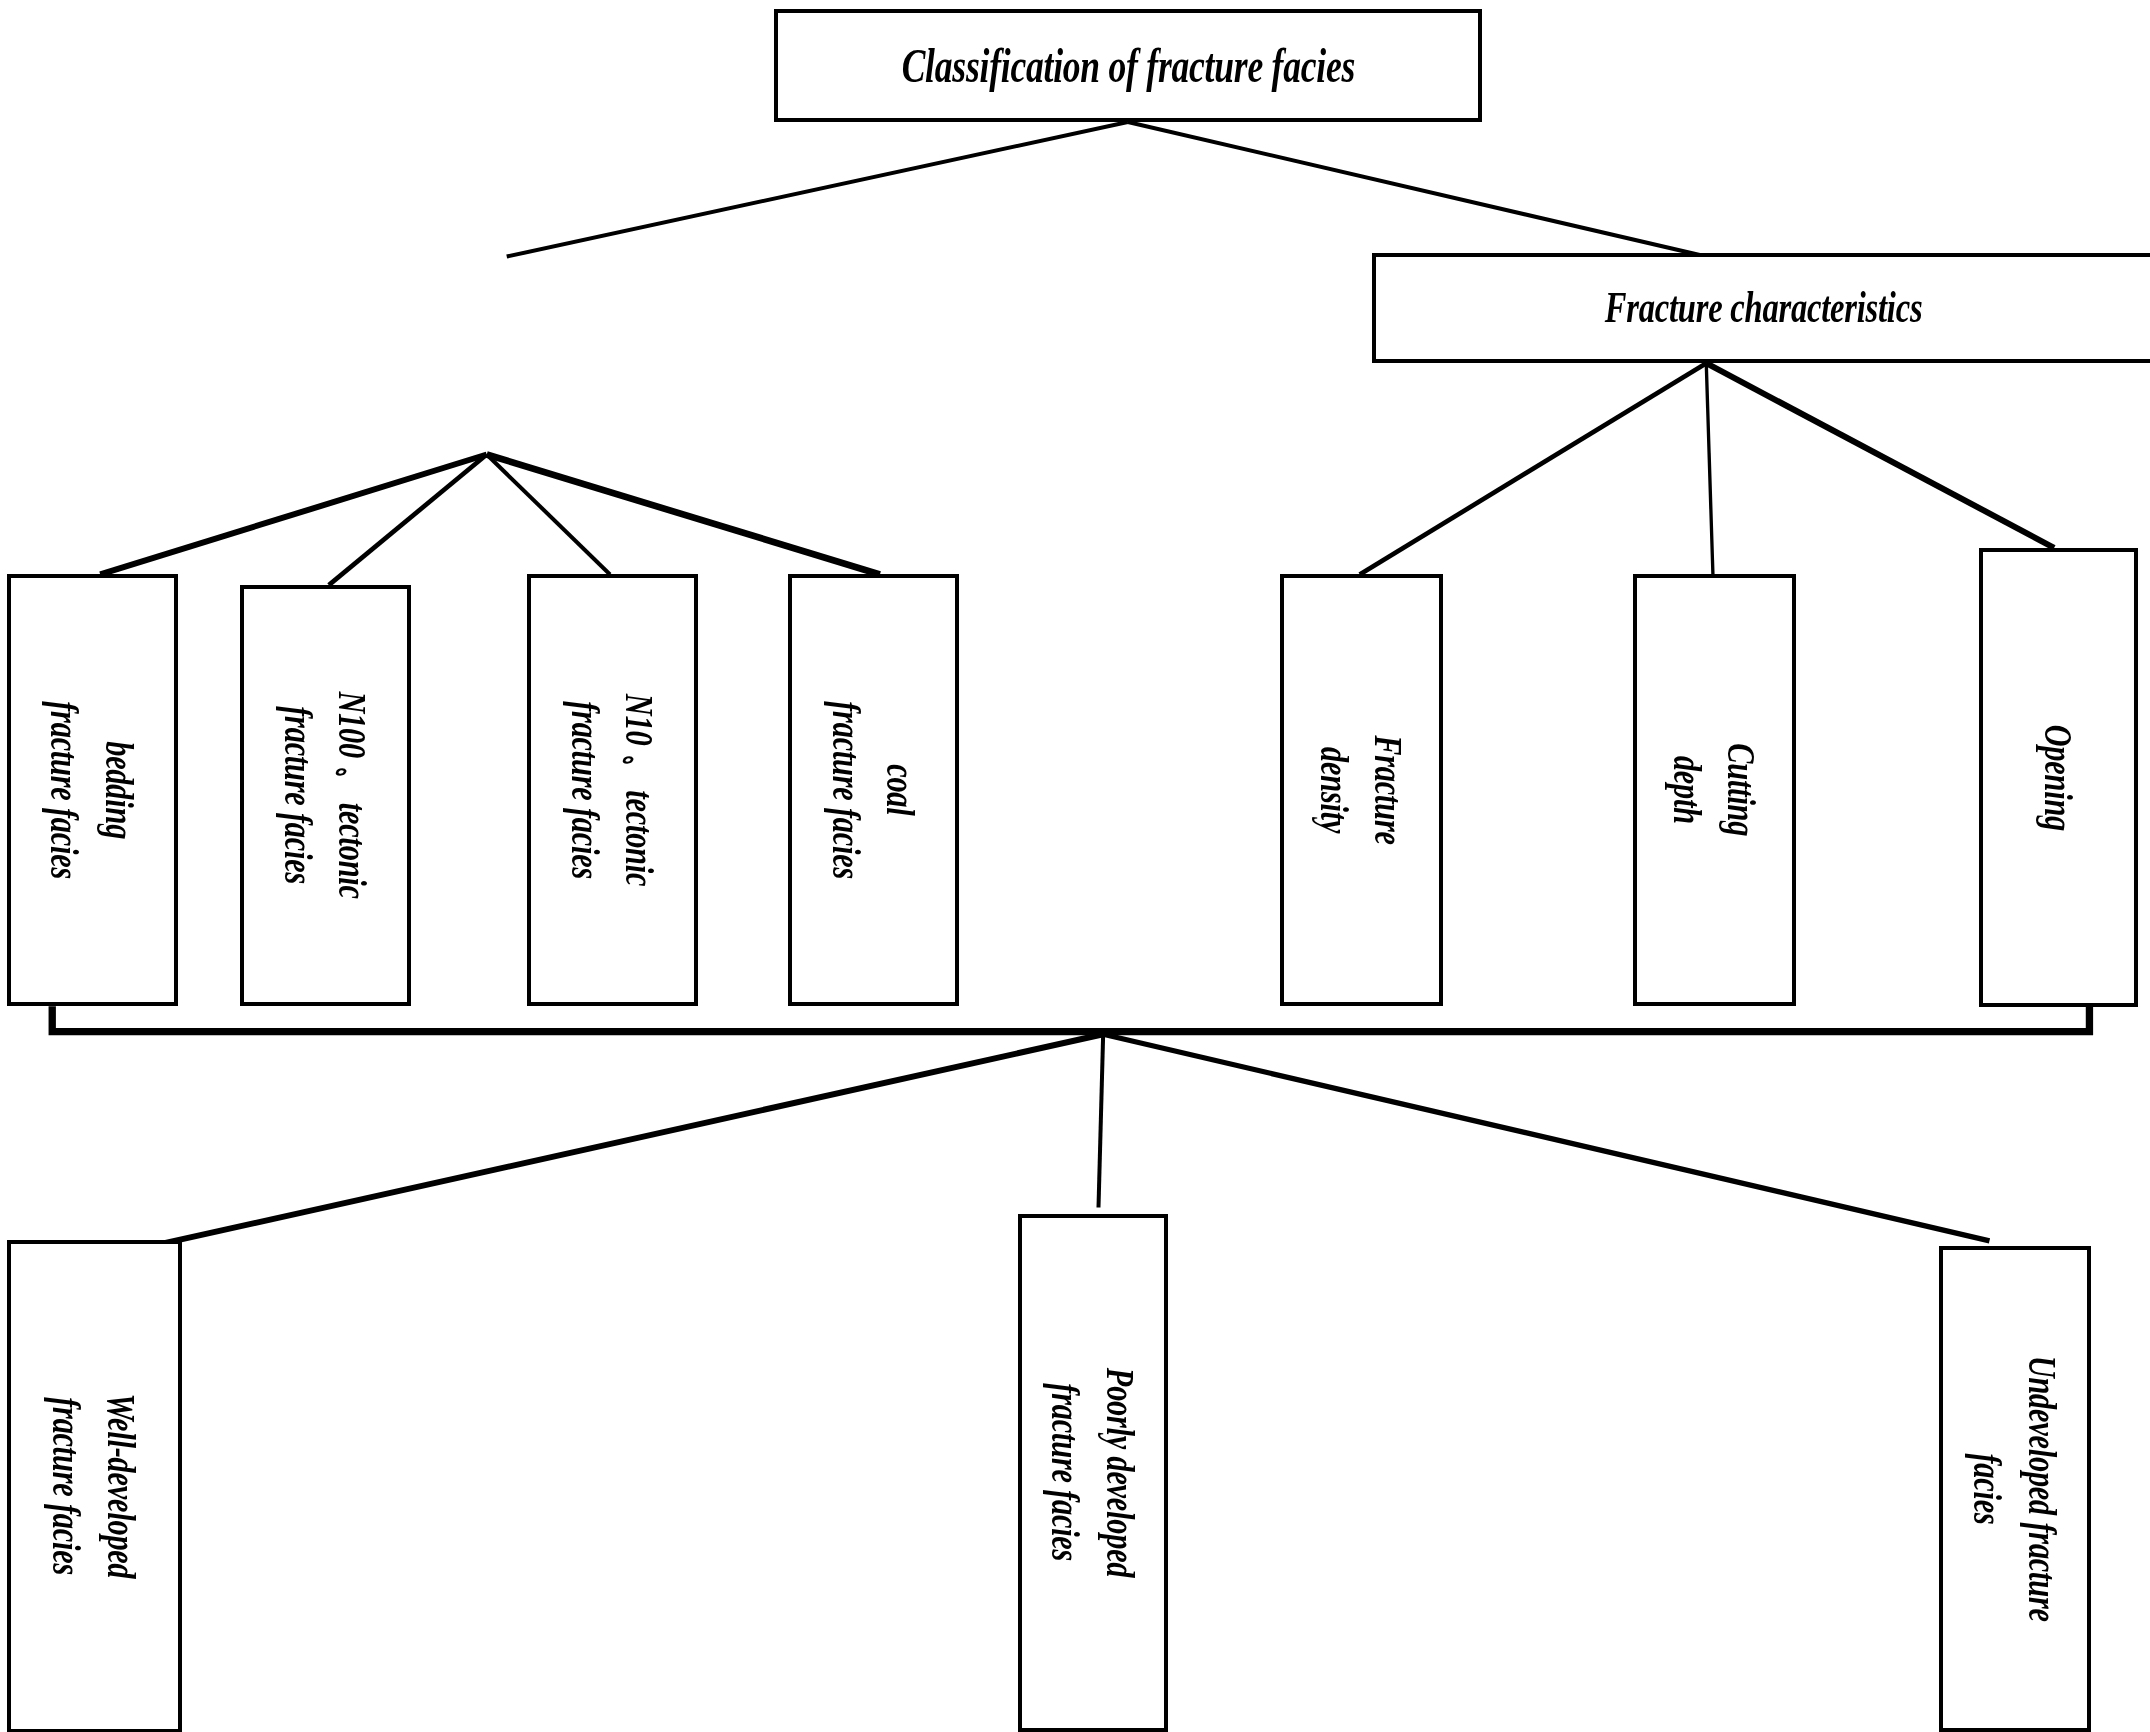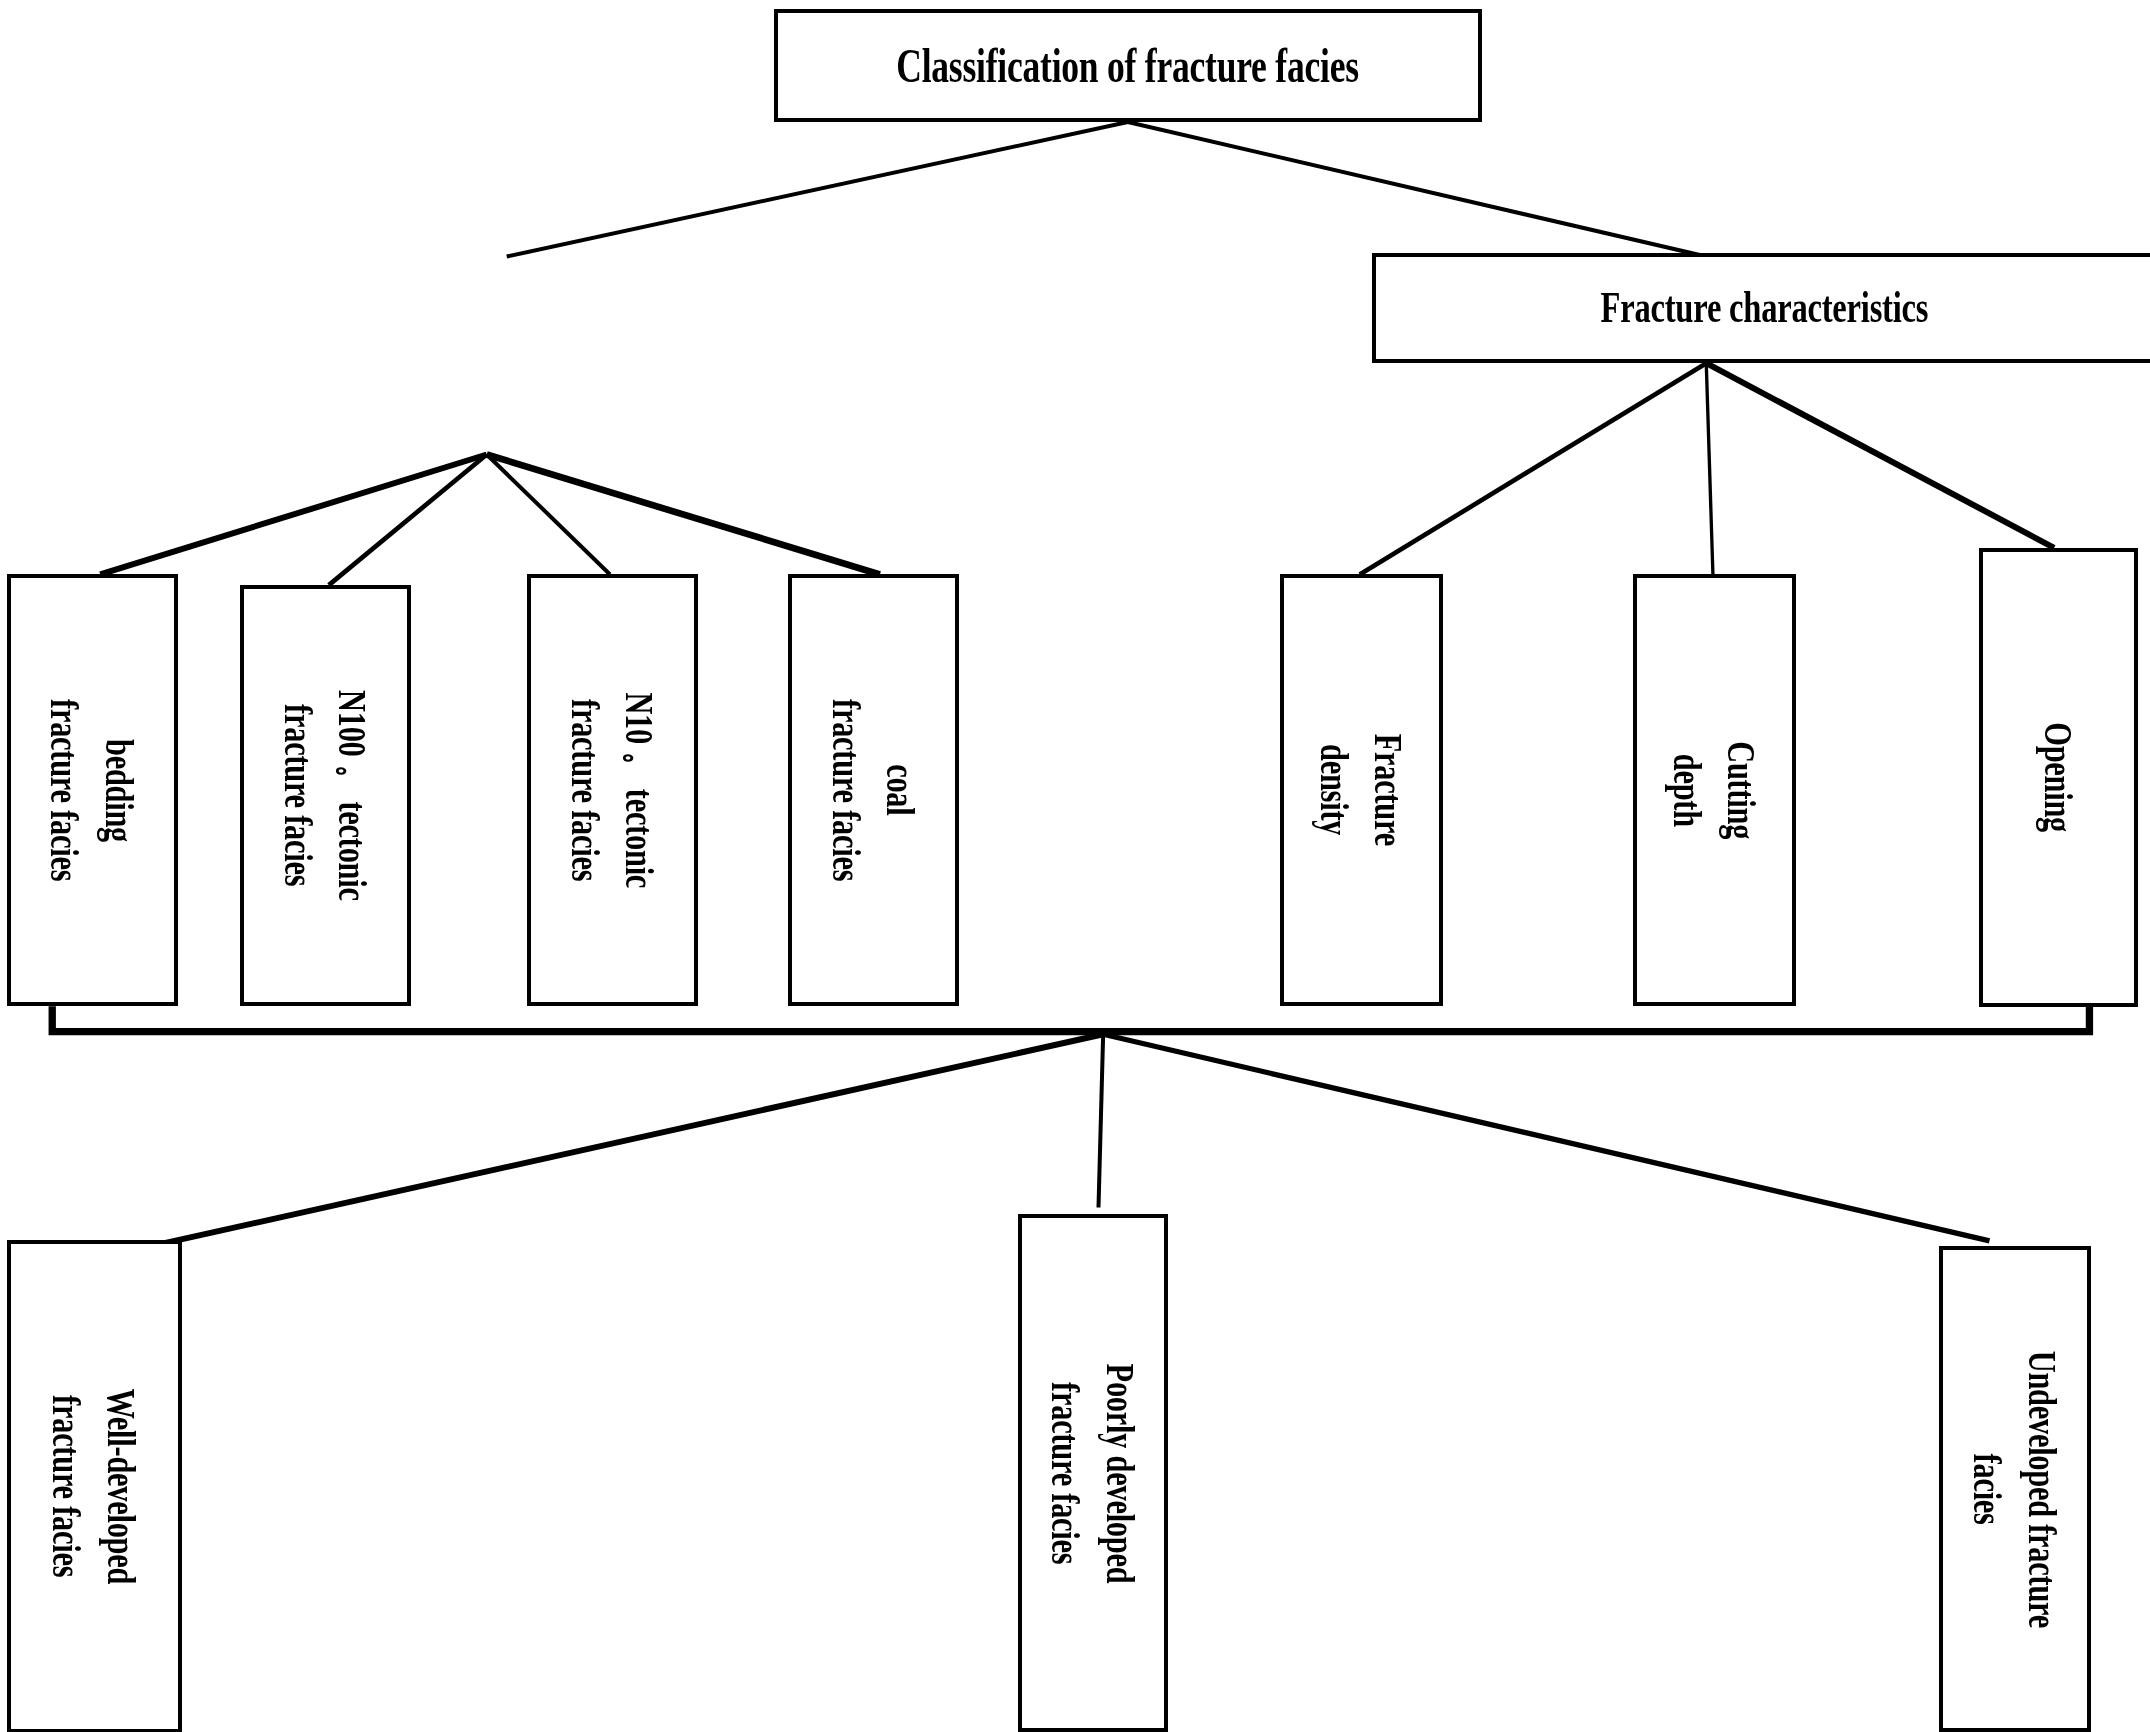--- a/index.html
+++ b/index.html
@@ -7,20 +7,21 @@
     padding: 0;
     background: #ffffff;
   }
   #canvas {
     position: relative;
     width: 2151px;
     height: 1732px;
     background: #ffffff;
     overflow: hidden;
     font-family: "Liberation Serif", "DejaVu Serif", serif;
+    font-style: italic;
   }
   svg.edges {
     position: absolute;
     left: 0;
     top: 0;
     width: 2151px;
     height: 1732px;
     pointer-events: none;
   }
   .node {

